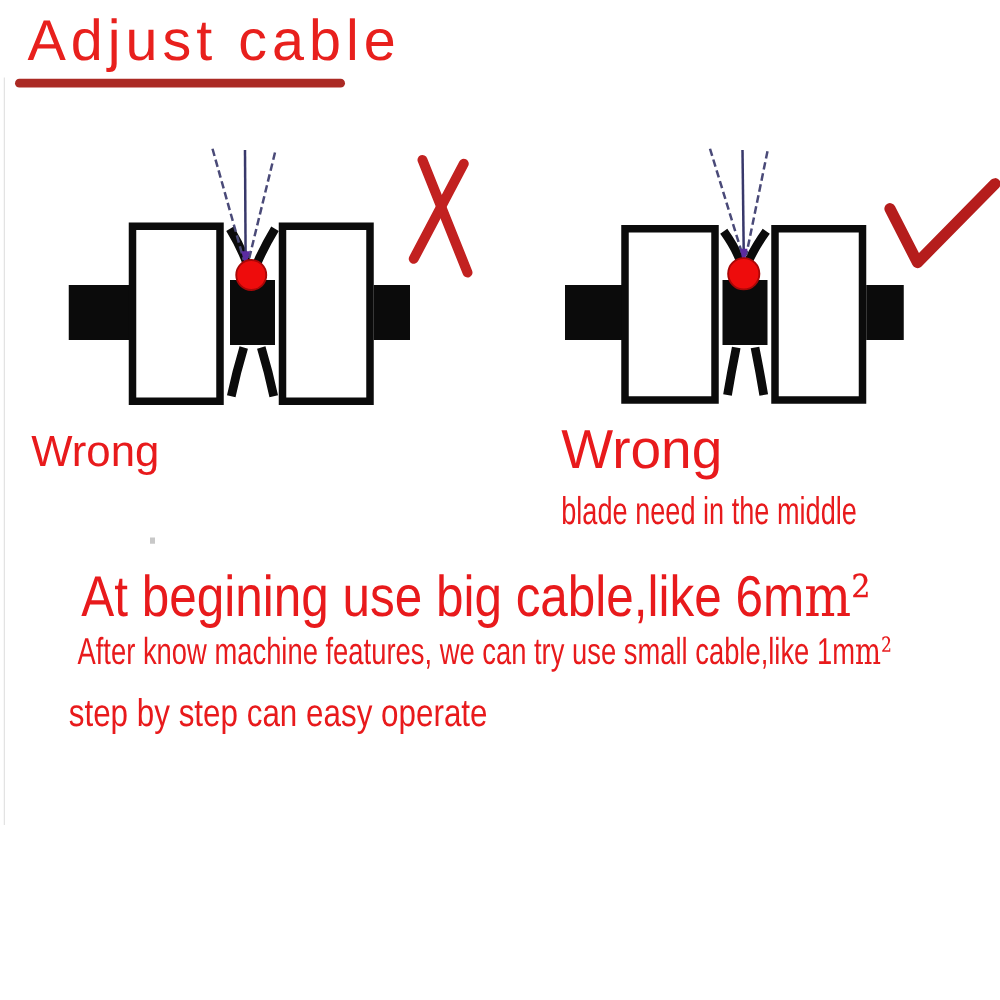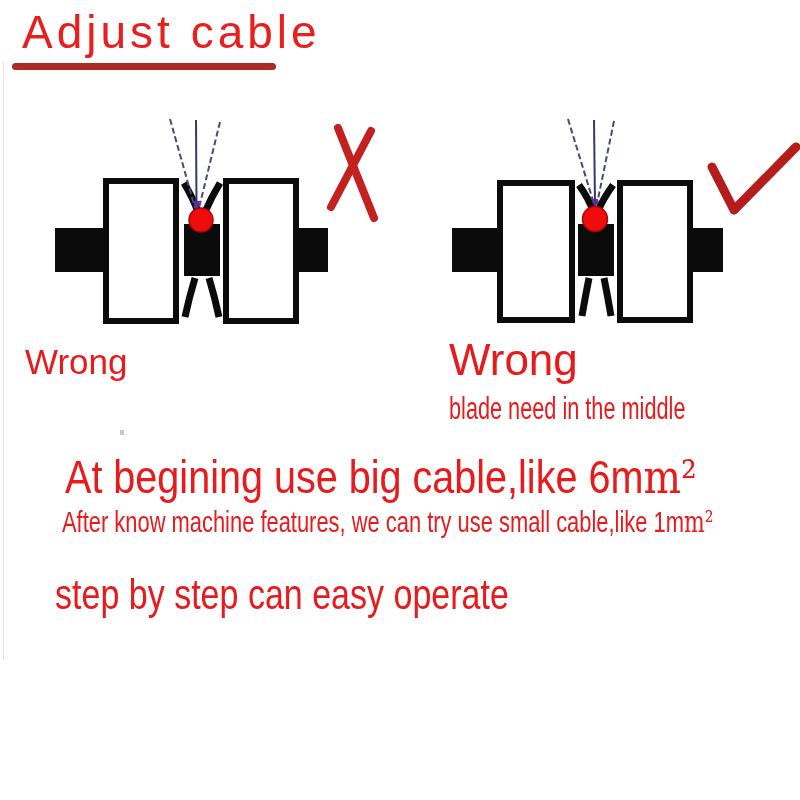--- a/index.html
+++ b/index.html
@@ -36,21 +36,21 @@
     transform:scaleX(0.70);transform-origin:0 100%;
   }
   .note{
     position:absolute;margin:0;color:#e81a1c;white-space:nowrap;line-height:1.1;
   }
   .squeeze{display:inline-block;transform-origin:0 100%;}
   .note-1{left:65px;top:452px;font-size:46px;}
   .note-1 .squeeze{transform:scaleX(0.86);}
   .note-2{left:62px;top:505px;font-size:30px;}
   .note-2 .squeeze{transform:scaleX(0.73);}
-  .note-3{left:55px;top:572px;font-size:42px;text-align:right;}
+  .note-3{left:55px;top:554px;font-size:31px;text-align:right;}
   .note-3 .squeeze{transform:scaleX(0.81);}
   .unit{font-family:"DejaVu Serif","Liberation Serif",serif;}
   .stray-dot{
     position:absolute;left:120px;top:430px;width:4px;height:5px;
     background:#9a9a9a;opacity:.55;
   }
 </style>
 </head>
 <body>
 

